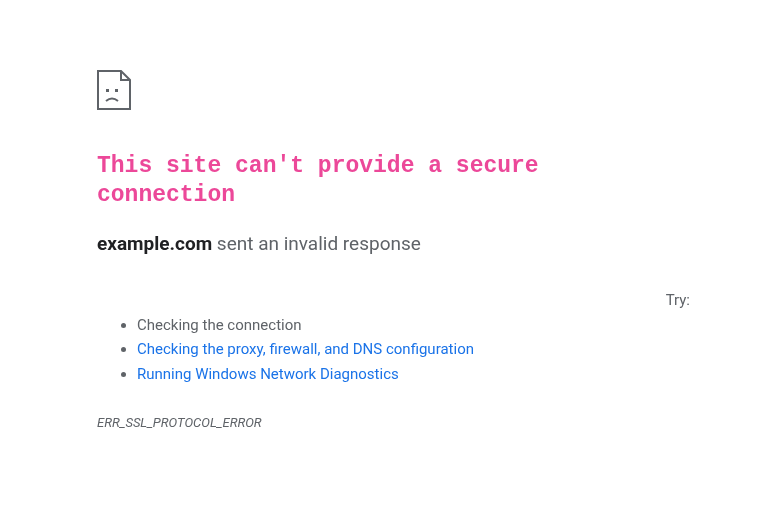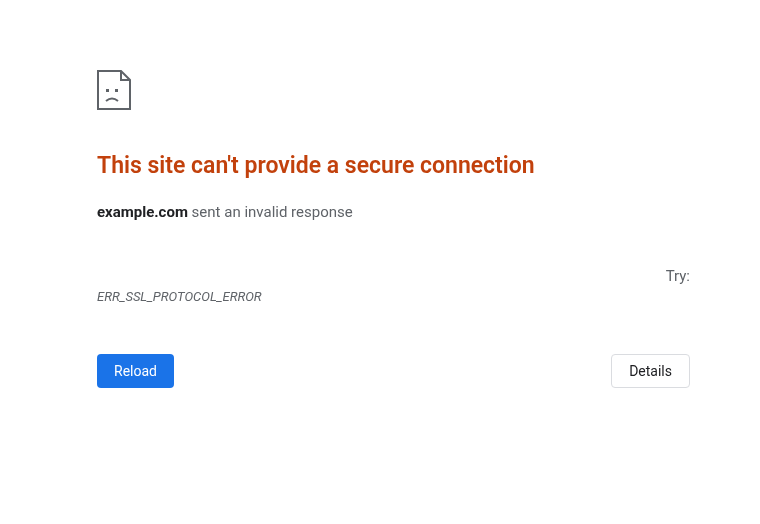--- a/index.html
+++ b/index.html
@@ -19,28 +19,29 @@
     .container {
       padding: 70px 0 0 97px;
       width: 690px;
     }
     .icon-wrap {
       margin-bottom: 38px;
     }
     .heading {
       font-size: 23px;
       font-weight: 600;
-      color: #c2410c;
+      color: #ec4899;
       margin-bottom: 22px;
       line-height: 1.25;
+      font-family: Liberation Mono, monospace;
     }
     .subline {
-      font-size: 15px;
+      font-size: 19px;
       color: #5f6368;
-      margin-bottom: 46px;
+      margin-bottom: 36px;
     }
     .subline .strong {
       font-weight: 700;
       color: #202124;
     }
     .try-label {
       font-size: 15px;
       color: #5f6368;
       margin-bottom: 4px;
       text-align: right;
@@ -107,20 +108,21 @@
     </svg>
   </div>
 
   <h1 class="heading">This site can't provide a secure connection</h1>
 
   <p class="subline">
     <span class="strong">example.com</span><span> sent an invalid response</span>
   </p>
 
   <p class="try-label">Try:</p>
+  <ul class="suggestions">
+    <li><span>Checking the connection</span></li>
+    <li><a href="#">Checking the proxy, firewall, and DNS configuration</a></li>
+    <li><a href="#">Running Windows Network Diagnostics</a></li>
+  </ul>
 
   <p class="error-code">ERR_SSL_PROTOCOL_ERROR</p>
 
-  <div class="button-row">
-    <button class="btn-primary">Reload</button>
-    <button class="btn-secondary">Details</button>
-  </div>
 </div>
 
 </body></html>

